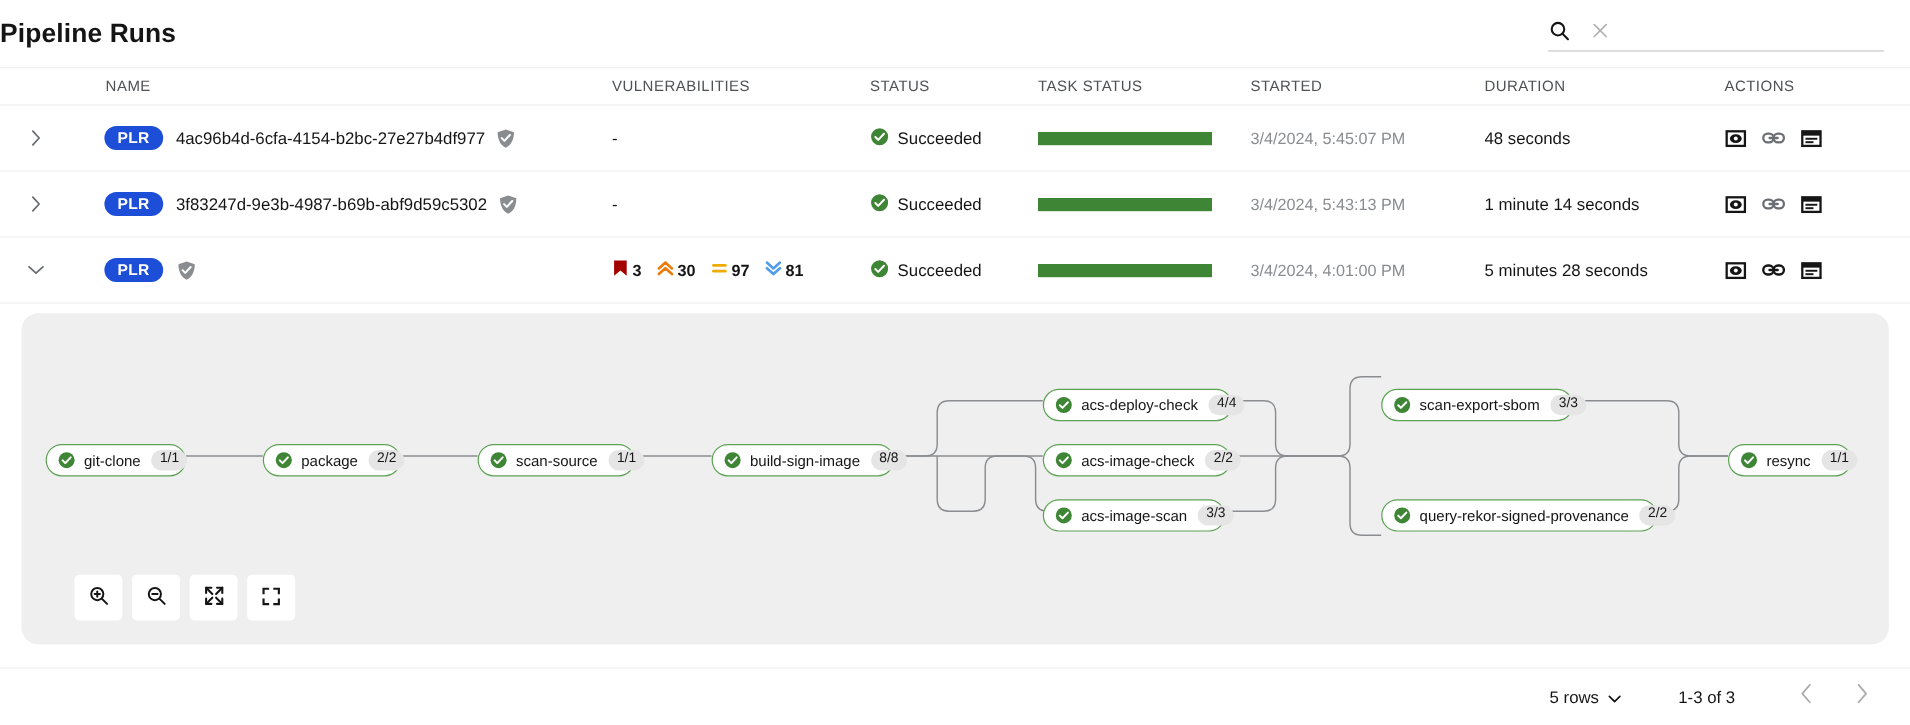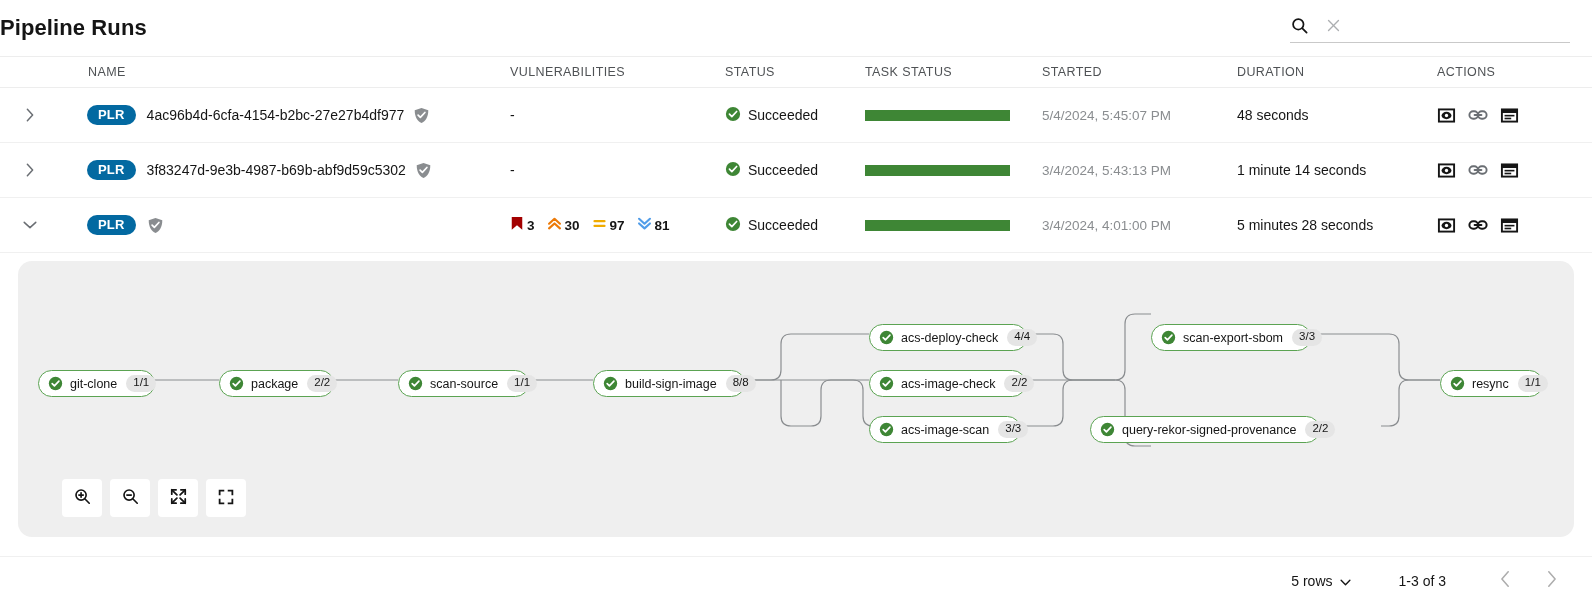--- a/index.html
+++ b/index.html
@@ -83,21 +83,21 @@
   .c-task     { width: 180px; flex: 0 0 180px; padding-left: 5px; }
   .c-started  { width: 195px; flex: 0 0 195px; padding-left: 2px; }
   .c-duration { width: 200px; flex: 0 0 200px; padding-left: 2px; }
   .c-actions  { flex: 1 1 auto; padding-left: 2px; display: flex; align-items:center; gap: 12px;}
 
   .thead .c-name { padding-left: 28px; }
 
   .chev { cursor: pointer; display: flex; }
 
   .plr-badge {
-    background: #0369a1;
+    background: #1d4ed8;
     color: #ffffff;
     border-radius: 30px;
     font-size: 13px;
     font-weight: bold;
     padding: 3px 11px 4px;
     letter-spacing: .2px;
     line-height: 1;
     margin-right: 11px;
   }
   .run-name {
@@ -258,21 +258,21 @@
             <span><svg width="16" height="16" viewBox="0 0 18 18">
                 <circle cx="9" cy="9" r="8" fill="#3e8635"></circle>
                 <path d="M5,9.2 L7.7,11.9 L13.1,6.2" fill="none" stroke="#ffffff" stroke-width="1.9" stroke-linecap="round" stroke-linejoin="round"></path>
               </svg></span>
             <span class="label">Succeeded</span>
           </span>
         </div>
         <div class="c-task">
           <div class="task-bar"></div>
         </div>
-        <div class="c-started"><span class="started">5/4/2024, 5:45:07 PM</span></div>
+        <div class="c-started"><span class="started">3/4/2024, 5:45:07 PM</span></div>
         <div class="c-duration"><span class="duration">48 seconds</span></div>
         <div class="c-actions">
           <span class="act-btn">
             <svg width="19" height="19" viewBox="0 0 20 20">
               <rect x="1" y="2.6" width="18" height="14.8" fill="#151515"></rect>
               <rect x="3" y="4.6" width="14" height="10.8" fill="#ffffff"></rect>
               <ellipse cx="10" cy="10" rx="5.2" ry="3.9" fill="#151515"></ellipse>
               <circle cx="10" cy="10" r="1.75" fill="#ffffff"></circle>
             </svg>
           </span>
@@ -538,21 +538,21 @@
       <div class="node" style="left: 1133px; top: 63px; width: 160px;">
         <span class="chk">
           <svg width="15" height="15" viewBox="0 0 18 18">
             <circle cx="9" cy="9" r="8" fill="#3e8635"></circle>
             <path d="M5,9.2 L7.7,11.9 L13.1,6.2" fill="none" stroke="#ffffff" stroke-width="2" stroke-linecap="round" stroke-linejoin="round"></path>
           </svg>
         </span>
         <span class="nlabel">scan-export-sbom</span>
         <span class="ncount">3/3</span>
       </div>
-      <div class="node" style="left: 1072px; top: 155px; width: 230px;">
+      <div class="node" style="left: 1133px; top: 155px; width: 230px;">
         <span class="chk">
           <svg width="15" height="15" viewBox="0 0 18 18">
             <circle cx="9" cy="9" r="8" fill="#3e8635"></circle>
             <path d="M5,9.2 L7.7,11.9 L13.1,6.2" fill="none" stroke="#ffffff" stroke-width="2" stroke-linecap="round" stroke-linejoin="round"></path>
           </svg>
         </span>
         <span class="nlabel">query-rekor-signed-provenance</span>
         <span class="ncount">2/2</span>
       </div>
       <div class="node" style="left: 1422px; top: 109px; width: 103px;">

